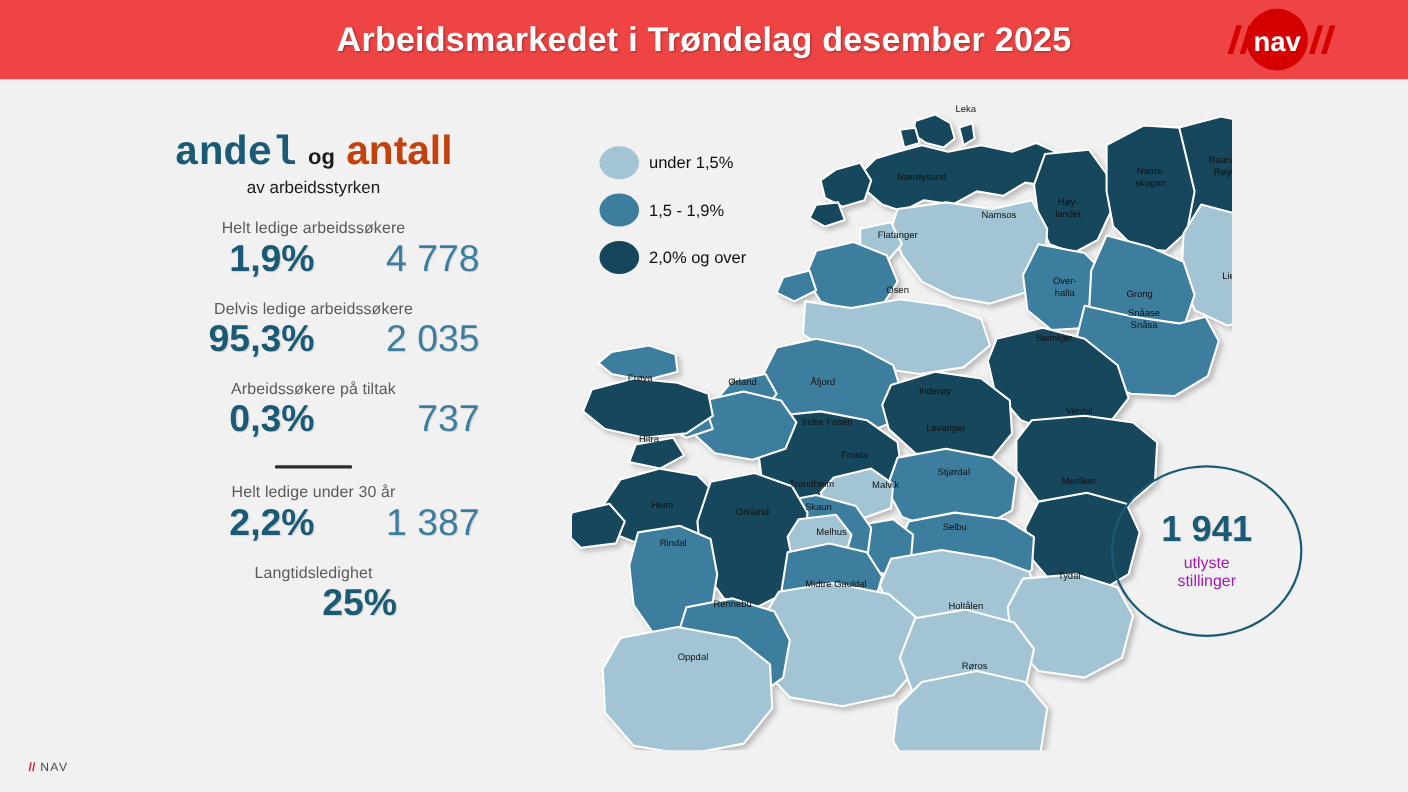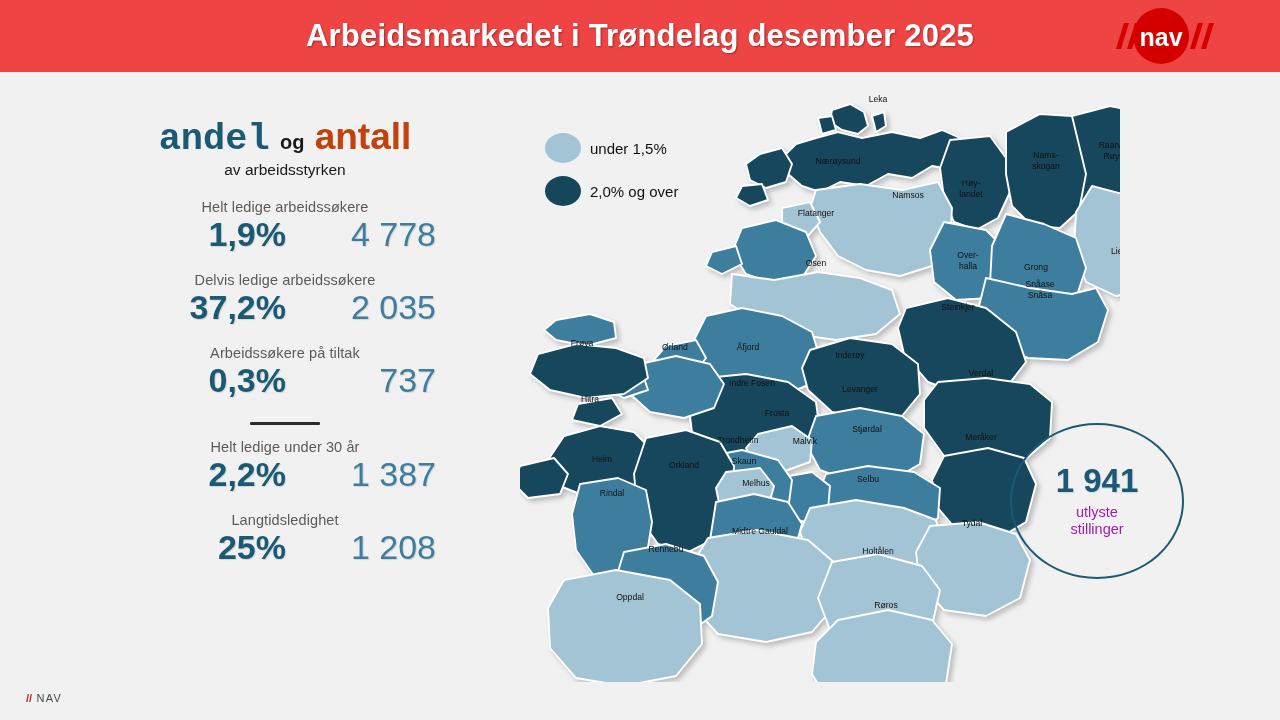--- a/index.html
+++ b/index.html
@@ -133,21 +133,21 @@
     <div class="stat-label">Helt ledige arbeidssøkere</div>
     <div class="stat-row">
       <span class="stat-pct">1,9%</span>
       <span class="stat-num">4 778</span>
     </div>
   </div>
 
   <div class="stat-block">
     <div class="stat-label">Delvis ledige arbeidssøkere</div>
     <div class="stat-row">
-      <span class="stat-pct">37,2%</span>
+      <span class="stat-pct">95,3%</span>
       <span class="stat-num">2 035</span>
     </div>
   </div>
 
   <div class="stat-block">
     <div class="stat-label">Arbeidssøkere på tiltak</div>
     <div class="stat-row">
       <span class="stat-pct">0,3%</span>
       <span class="stat-num">737</span>
     </div>
@@ -160,30 +160,33 @@
     <div class="stat-row">
       <span class="stat-pct">2,2%</span>
       <span class="stat-num">1 387</span>
     </div>
   </div>
 
   <div class="stat-block">
     <div class="stat-label">Langtidsledighet</div>
     <div class="stat-row">
       <span class="stat-pct">25%</span>
-      <span class="stat-num">1 208</span>
     </div>
   </div>
 
 </div>
 
 <div id="legend">
   <div class="legend-item">
     <div class="legend-dot" style="background:#a2c4d4"></div>
     <div class="legend-text">under 1,5%</div>
+  </div>
+  <div class="legend-item">
+    <div class="legend-dot" style="background:#3d7e9e"></div>
+    <div class="legend-text">1,5 - 1,9%</div>
   </div>
   <div class="legend-item">
     <div class="legend-dot" style="background:#15465b"></div>
     <div class="legend-text">2,0% og over</div>
   </div>
 </div>
 
 <div id="map">
 <svg width="600" height="600" viewBox="0 0 600 600">
   <defs>

